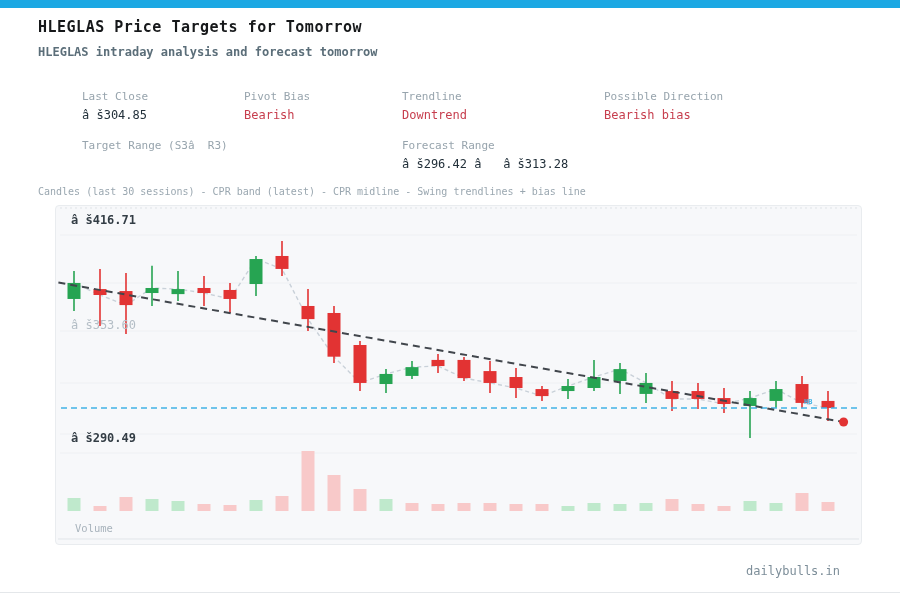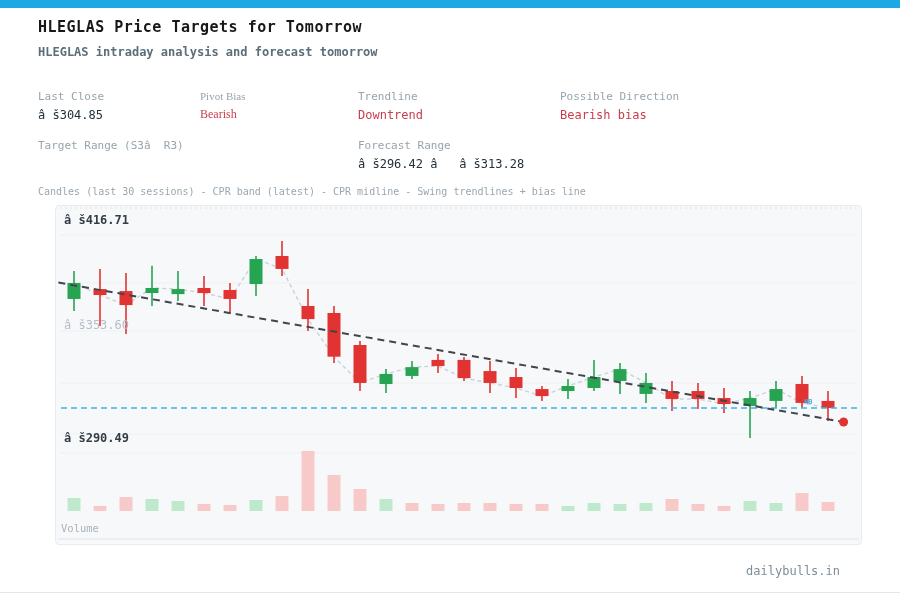--- a/index.html
+++ b/index.html
@@ -3,52 +3,52 @@
 <meta charset="utf-8">
 <style>
   html,body{margin:0;padding:0;background:#ffffff;}
   .page{
     position:relative;width:900px;height:600px;overflow:hidden;background:#ffffff;
     font-family:"DejaVu Sans Mono","Liberation Mono",monospace;
   }
   .topbar{position:absolute;top:0;left:0;width:900px;height:8px;}
   .title{position:absolute;left:38px;top:18px;font-size:15px;font-weight:bold;color:#16181a;letter-spacing:.5px;white-space:pre;text-align:right;}
   .subtitle{position:absolute;left:38px;top:45px;font-size:12px;font-weight:bold;color:#5b6e79;white-space:pre;}
-  .stat{position:absolute;}
+  .stat{position:absolute;margin-left:44px;}
   .stat-label{font-size:11px;color:#97a4ad;white-space:pre;margin-bottom:5px;}
   .stat-value{font-size:12px;color:#22303a;white-space:pre;}
   .stat-value.red{color:#c73e4e;}
   .caption{position:absolute;left:38px;top:186px;font-size:10px;color:#9aa7b0;white-space:pre;}
   .panel{
     position:absolute;left:55px;top:205px;width:805px;height:338px;
     background:#f7f8fa;border:1px solid #e9ecef;border-radius:4px;
   }
   .panel svg{position:absolute;left:0;top:0;}
-  .ann{position:absolute;left:8px;font-size:12px;white-space:pre;}
+  .ann{position:absolute;left:15px;font-size:12px;white-space:pre;}
   .ann.bold{font-weight:bold;color:#333d45;}
   .ann.dim{color:#b4bec6;}
-  .vol-label{position:absolute;left:5px;top:316px;font-size:10.5px;color:#a8b3bc;}
+  .vol-label{position:absolute;left:19px;top:316px;font-size:10.5px;color:#a8b3bc;}
   .bias-label{position:absolute;font-size:7px;font-weight:bold;letter-spacing:0;line-height:7px;}
   .footer-brand{position:absolute;top:564px;right:60px;font-size:12px;color:#7d8e99;}
   .footer-divider{position:absolute;top:592px;left:0;width:900px;height:1px;background:#e4e7ea;}
 </style>
 </head>
 <body>
 
 <div class="page">
   <div class="topbar" style="background: rgb(28, 168, 227);"></div>
 
   <div class="title">HLEGLAS Price Targets for Tomorrow</div>
   <div class="subtitle">HLEGLAS intraday analysis and forecast tomorrow</div>
 
   <div class="stat" style="left:38px;top:90px;">
     <div class="stat-label">Last Close</div>
     <div class="stat-value">â š304.85</div>
   </div>
-  <div class="stat" style="left:200px;top:90px;font-family:Liberation Serif, serif;">
+  <div class="stat" style="left:200px;top:90px;">
     <div class="stat-label">Pivot Bias</div>
     <div class="stat-value red">Bearish</div>
   </div>
   <div class="stat" style="left:358px;top:90px;">
     <div class="stat-label">Trendline</div>
     <div class="stat-value red">Downtrend</div>
   </div>
   <div class="stat" style="left:560px;top:90px;">
     <div class="stat-label">Possible Direction</div>
     <div class="stat-value red">Bearish bias</div>

